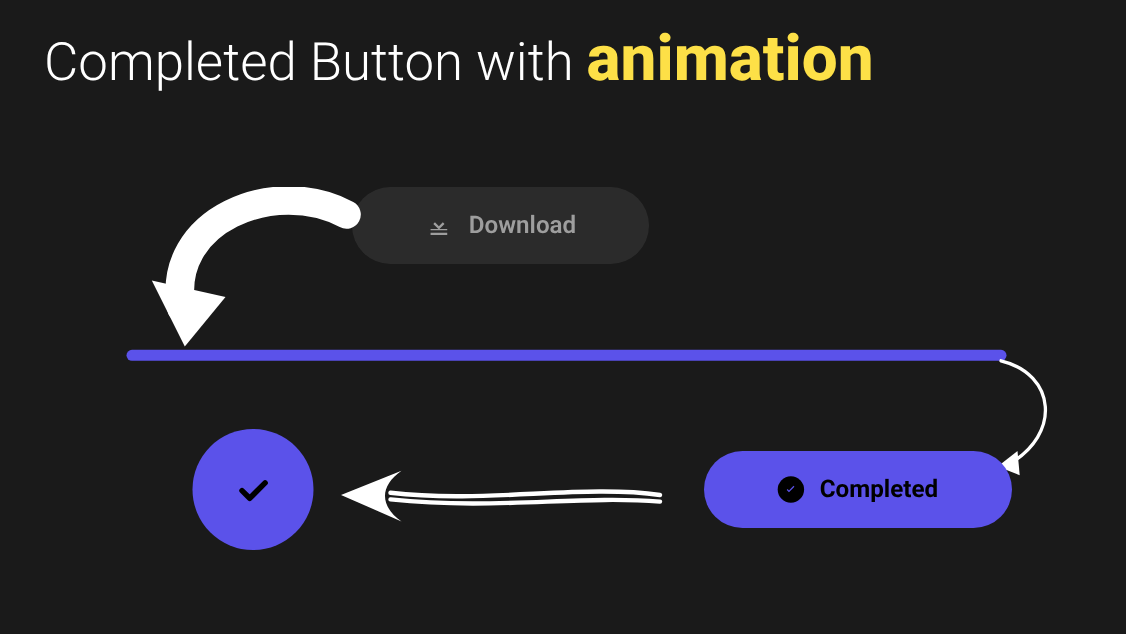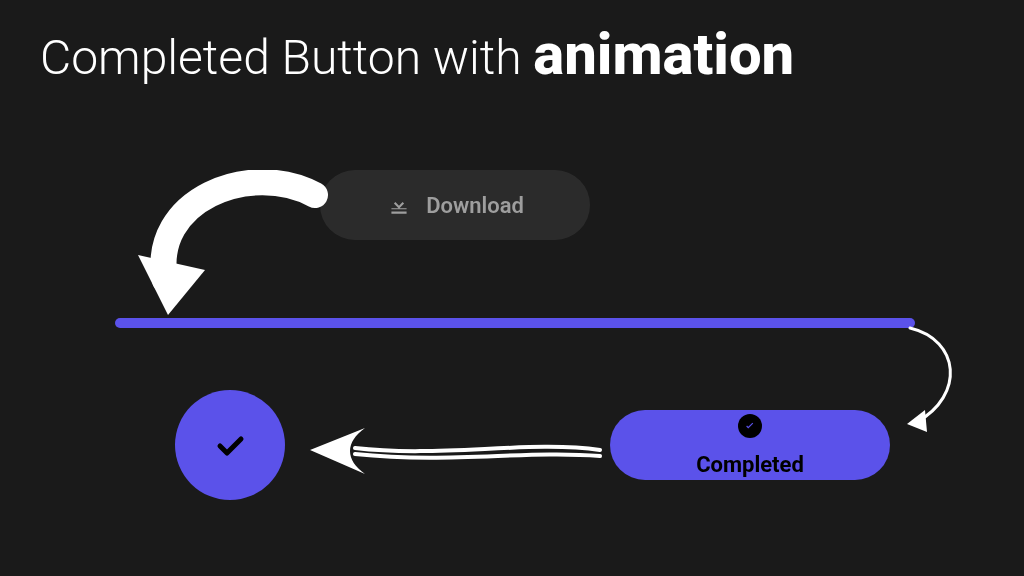--- a/index.html
+++ b/index.html
@@ -15,21 +15,21 @@
     position: absolute;
     top: 20px;
     left: 40px;
     right: 20px;
     font-size: 48px;
     font-weight: 300;
     color: #fff;
   }
   .title .accent {
     font-weight: 800;
-    color: #ffffff;
+    color: #fde047;
     font-size: 58px;
   }
   .stage {
     position: absolute;
     inset: 0;
   }
   .download-btn {
     position: absolute;
     top: 170px;
     left: 320px;
@@ -51,33 +51,32 @@
     top: 318px;
     left: 115px;
     width: 800px;
     height: 10px;
     background: #5b52ea;
     border-radius: 6px;
   }
   .completed-btn {
     position: absolute;
     top: 410px;
-    left: 610px;
+    left: 640px;
     width: 280px;
     height: 70px;
     border-radius: 40px;
     background: #5b52ea;
     display: flex;
     align-items: center;
     justify-content: center;
     gap: 14px;
     color: #000;
     font-size: 22px;
     font-weight: 700;
-    flex-direction: column;
   }
   .check-badge {
     width: 24px;
     height: 24px;
     border-radius: 50%;
     background: #000;
     display: flex;
     align-items: center;
     justify-content: center;
   }

